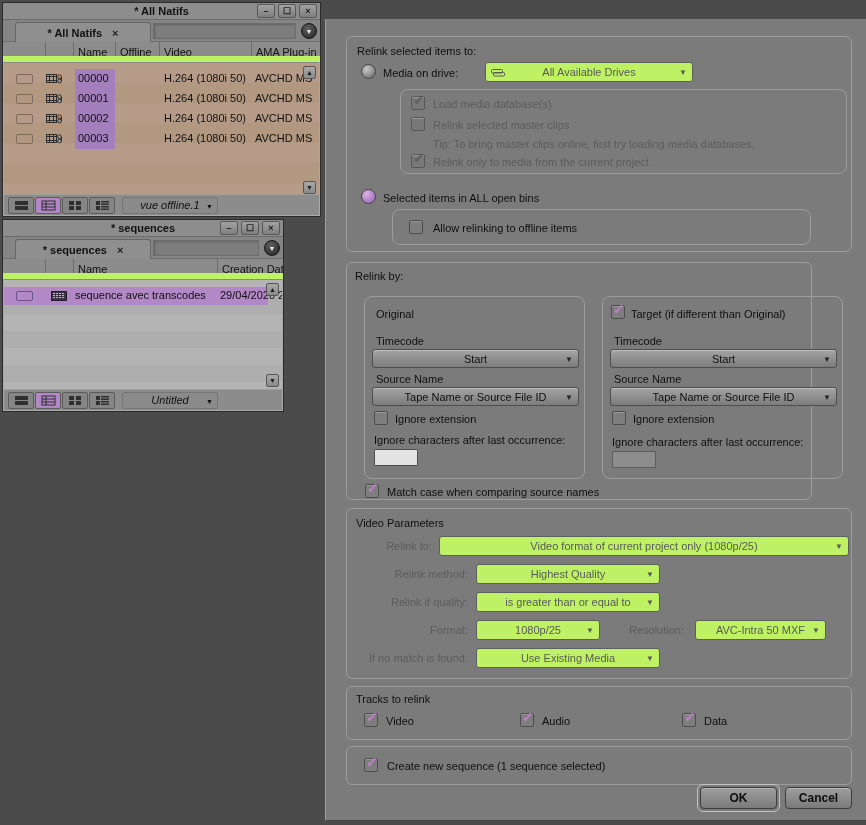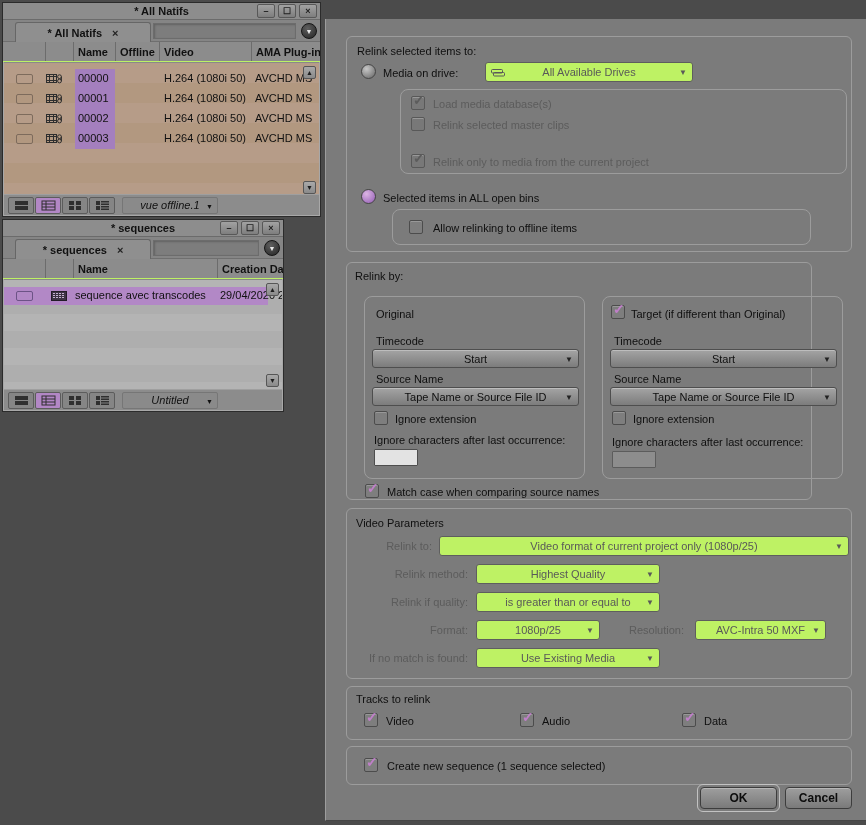--- a/index.html
+++ b/index.html
@@ -19,21 +19,21 @@
   .bin-tabrow { position:relative; height:22px; background:#858585; border-bottom:1px solid #6f6f6f; }
   .tab { position:absolute; left:12px; top:2px; width:136px; height:20px; background:#8f8f8f;
          border:1px solid #666; border-bottom:none; border-radius:3px 3px 0 0;
          display:flex; align-items:center; justify-content:center; gap:10px; font-weight:bold; }
   .tab-close { font-weight:bold; font-size:11px; color:#222; }
   .tab-rest { position:absolute; left:150px; right:24px; top:3px; height:16px; background:#7d7d7d;
               border:1px solid #6c6c6c; box-shadow:inset 1px 1px 2px #626262; }
   .fastmenu { position:absolute; right:3px; top:3px; width:16px; height:16px; border-radius:50%;
               background:radial-gradient(circle at 40% 32%, #606060, #232323);
               border:1px solid #151515; color:#e8e8e8; font-size:7px; line-height:15px; text-align:center; }
-  .bin-header { position:relative; height:20px; background:#8c8c8c; border-bottom:1px solid #bef264; display:flex;font-weight:bold; }
+  .bin-header { position:relative; height:20px; background:#8c8c8c; border-bottom:6px solid #bef264; display:flex; }
   .hcell { border-right:1px solid #6c6c6c; padding:4px 0 0 4px; overflow:hidden; white-space:nowrap; }
   .hfill { flex:1; border-right:none; }
   .bin-rows { position:absolute; left:1px; right:1px; overflow:hidden; }
   .rows-tan { background:repeating-linear-gradient(180deg,#b69c88 0 20px,#b29880 20px 40px); }
   .rows-gray { background:repeating-linear-gradient(180deg,#b4b4b4 0 17px,#aeaeae 17px 34px); }
   .row { position:absolute; left:0; right:14px; height:20px; }
   .clip-cb { position:absolute; left:12px; top:5px; width:17px; height:10px;
              border:1px solid #7d6b5c; border-radius:2px; }
   .rowtxt { position:absolute; top:3px; white-space:nowrap; }
   .name-hl { position:absolute; left:71px; top:0; width:40px; height:20px; background:#a47fbe;
@@ -341,20 +341,21 @@
           <span>All Available Drives</span>
           <span class="dd-arr">▼</span>
         </div>
         <div class="gbox" style="left:53px;top:52px;width:447px;height:85px;border-radius:8px">
           <span class="cb dim graycheck" style="left:10px;top:6px">
               <span class="check">✓</span>
             </span>
           <span class="lbl dis" style="left:32px;top:8px">Load media database(s)</span>
           <span class="cb dim" style="left:10px;top:27px"></span>
           <span class="lbl dis" style="left:32px;top:29px">Relink selected master clips</span>
+          <span class="lbl dis" style="left:32px;top:48px">Tip: To bring master clips online, first try loading media databases.</span>
           <span class="cb dim graycheck" style="left:10px;top:64px">
               <span class="check">✓</span>
             </span>
           <span class="lbl dis" style="left:32px;top:66px">Relink only to media from the current project</span>
         </div>
         <span class="radio sel" style="left:14px;top:152px"></span>
         <span class="lbl" style="left:36px;top:155px">Selected items in ALL open bins</span>
         <div class="gbox" style="left:45px;top:172px;width:419px;height:36px;border-radius:8px">
           <span class="cb" style="left:16px;top:10px"></span>
           <span class="lbl" style="left:40px;top:12px">Allow relinking to offline items</span>

